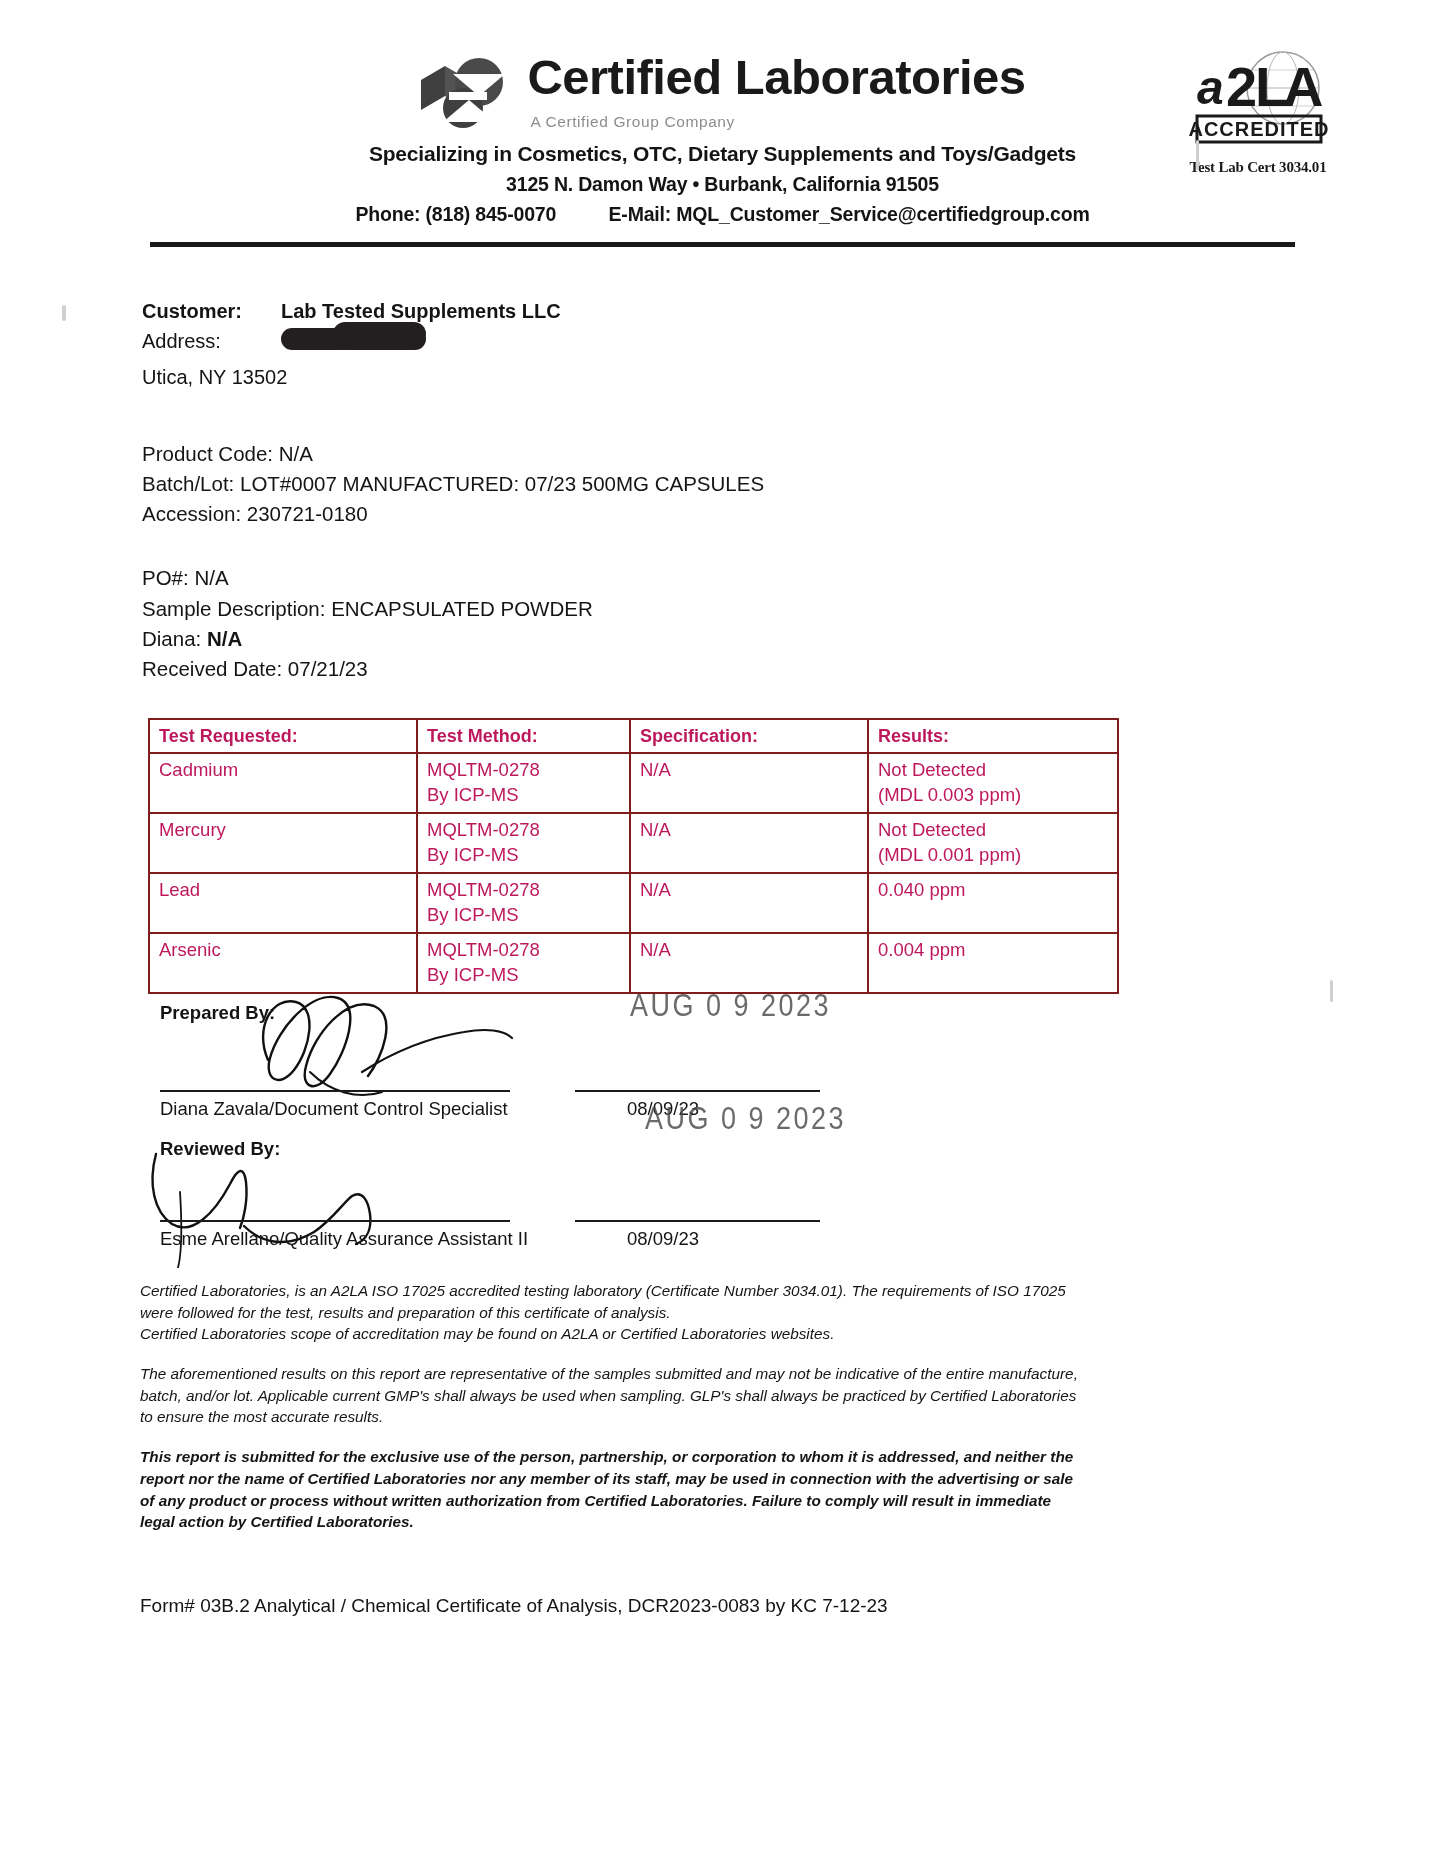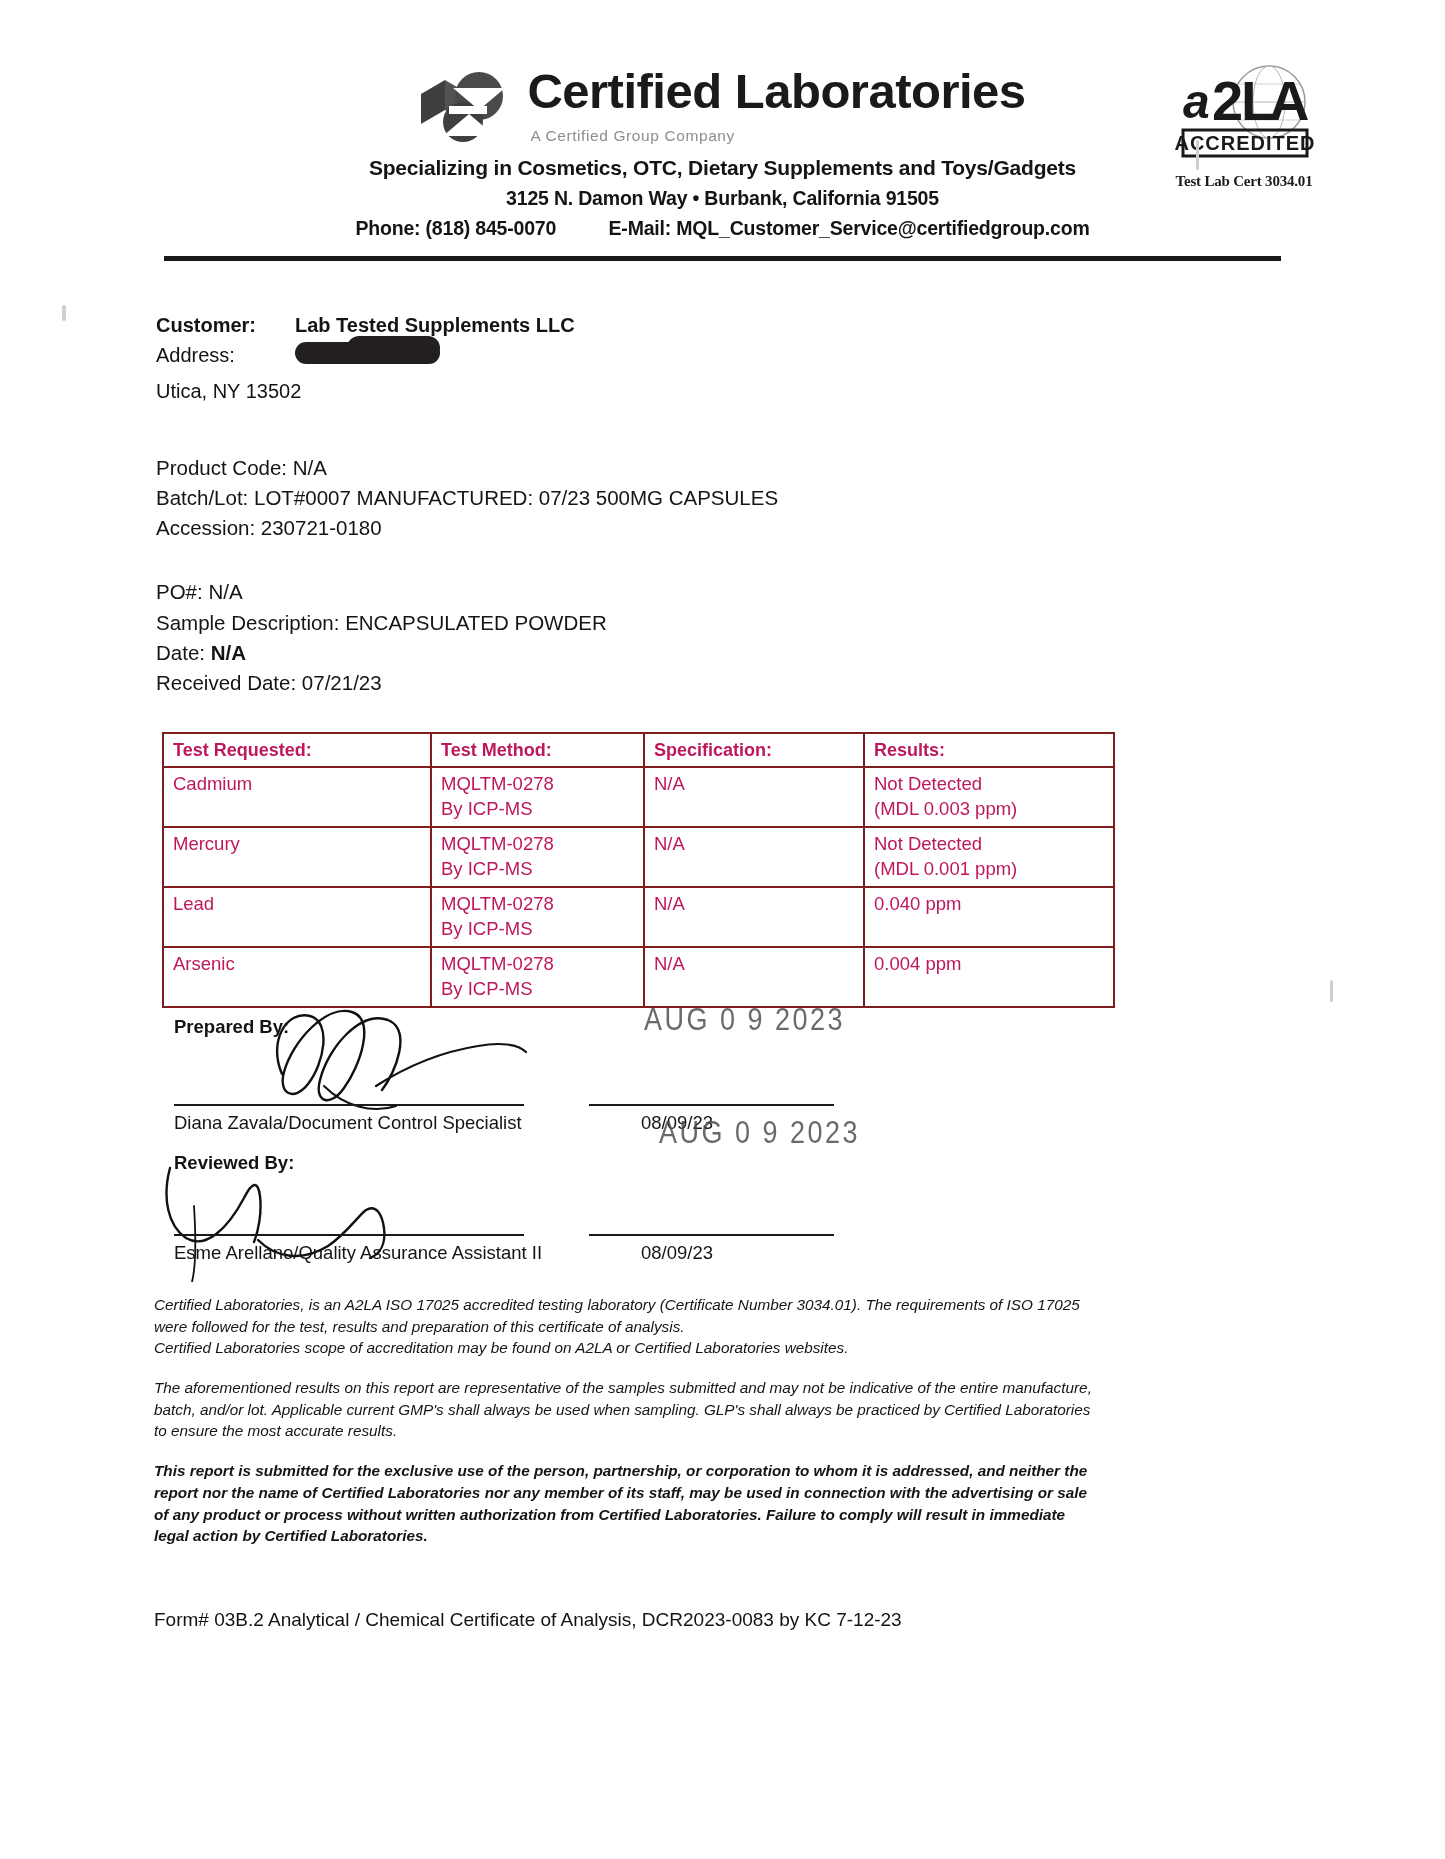--- a/index.html
+++ b/index.html
@@ -13,21 +13,21 @@
     height: 1859px;
     position: relative;
     font-family: "Liberation Sans", sans-serif;
     color: #111111;
     overflow: hidden;
   }
 
   .page {
     position: absolute;
     inset: 0;
-    padding: 14px;
+    padding: 0;
   }
 
   
   .header {
     position: relative;
     height: 270px;
   }
   .logo-row {
     display: flex;
     align-items: center;
@@ -203,21 +203,21 @@
     color: #be185d;
   }
   .results-table th {
     font-weight: bold;
     font-size: 18px;
     padding-top: 6px;
     padding-bottom: 5px;
   }
   .results-table .c0 { width: 268px; }
   .results-table .c1 { width: 213px; }
-  .results-table .c2 { width: 220px; }
+  .results-table .c2 { width: 238px; }
   .results-table .c3 { width: 250px; }
   .cell-l2 { display: block; margin-top: 3px; }
   .cell-spec { padding-top: 5px; }
 
   
   .sig-area {
     position: relative;
     margin-top: 4px;
     height: 270px;
   }
@@ -356,21 +356,21 @@
   <div class="sample-info">
     <div class="sinfo-line">Product Code: N/A</div>
     <div class="sinfo-line">Batch/Lot: LOT#0007 MANUFACTURED: 07/23 500MG CAPSULES</div>
     <div class="sinfo-line">Accession: 230721-0180</div>
   </div>
 
   <div class="sample-info2">
     <div class="sinfo-line">PO#: N/A</div>
     <div class="sinfo-line">Sample Description: ENCAPSULATED POWDER</div>
     <div class="sinfo-line">
-      <span>Date:</span>
+      <span>Diana:</span>
       <b>N/A</b>
     </div>
     <div class="sinfo-line">Received Date: 07/21/23</div>
   </div>
 
   <table class="results-table">
     <thead>
       <tr>
         <th class="c0">Test Requested:</th>
         <th class="c1">Test Method:</th>

